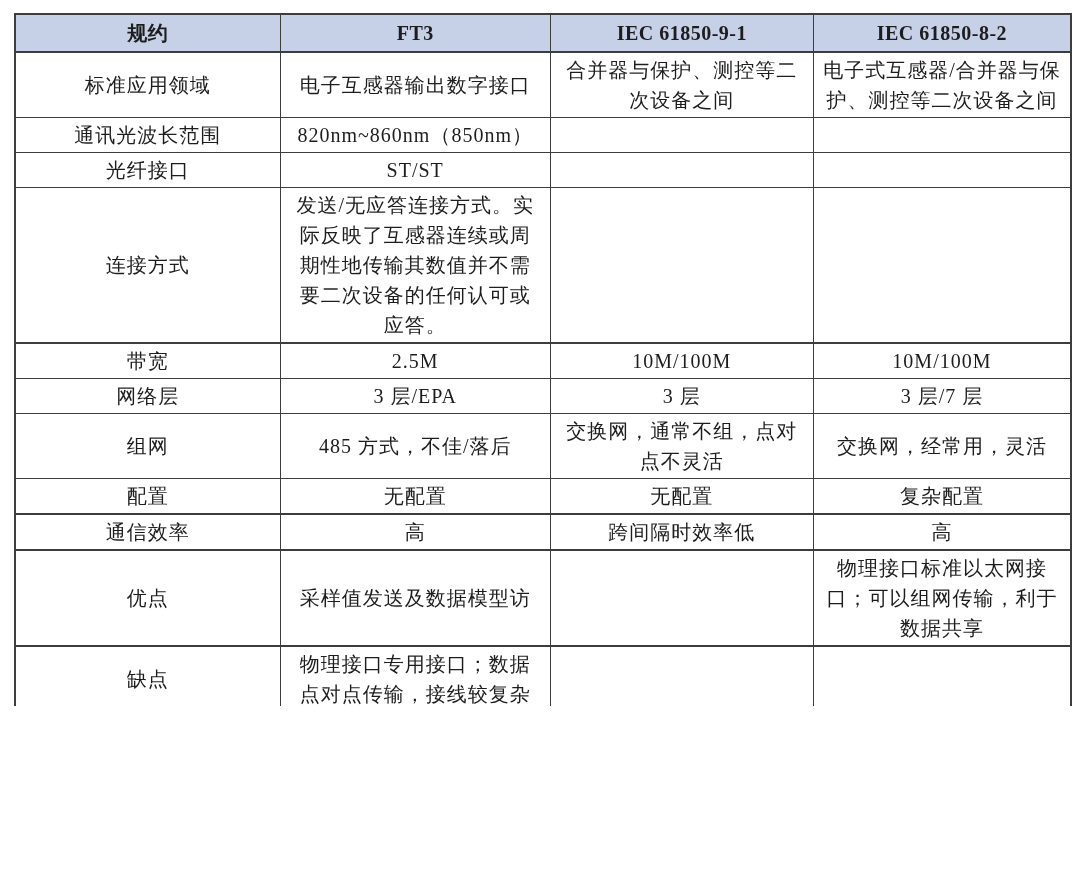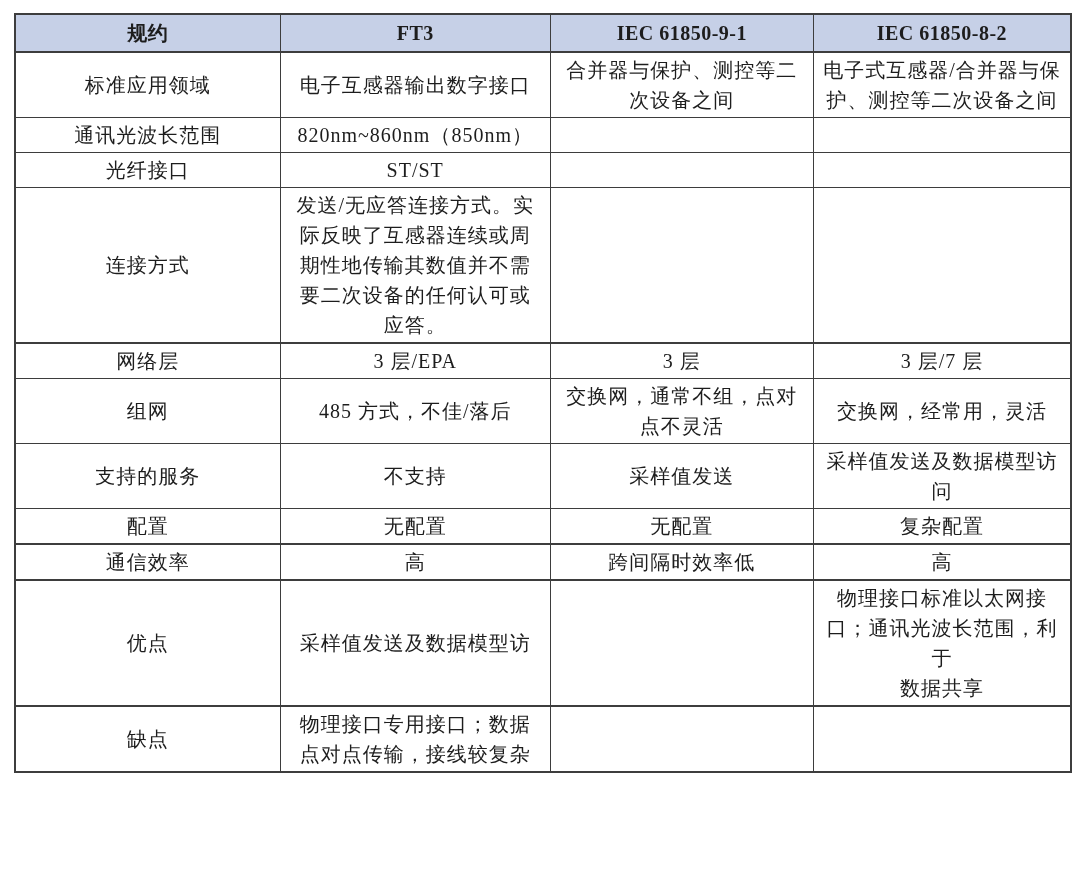--- a/index.html
+++ b/index.html
@@ -11,21 +11,21 @@
   html, body {
     margin: 0;
     padding: 0;
     background: #ffffff;
     width: 1080px;
     font-family: "Liberation Serif", "DejaVu Serif", serif;
     color: var(--text);
   }
   .page {
     width: 1080px;
-    height: 894px;
+    height: 706px;
     padding: 13px 0 0 14px;
     background: #fff;
   }
   table.cmp {
     border-collapse: collapse;
     table-layout: fixed;
     width: 1058px;
     border: 2px solid var(--border);
   }
   col.c1 { width: 25.1%; }
@@ -98,57 +98,56 @@
           <td>连接方式</td>
           <td>发送/无应答连接方式。实
 际反映了互感器连续或周
 期性地传输其数值并不需
 要二次设备的任何认可或
 应答。</td>
           <td></td>
           <td></td>
         </tr>
         <tr>
+          <td>带宽</td>
+          <td>2.5M</td>
+          <td>10M/100M</td>
+          <td>10M/100M</td>
+        </tr>
+        <tr>
           <td>网络层</td>
           <td>3 层/EPA</td>
           <td>3 层</td>
           <td>3 层/7 层</td>
         </tr>
         <tr>
           <td>组网</td>
           <td>485 方式，不佳/落后</td>
           <td>交换网，通常不组，点对
 点不灵活</td>
           <td>交换网，经常用，灵活</td>
-        </tr>
-        <tr>
-          <td>支持的服务</td>
-          <td>不支持</td>
-          <td>采样值发送</td>
-          <td>采样值发送及数据模型访
-问</td>
         </tr>
         <tr class="thick">
           <td>配置</td>
           <td>无配置</td>
           <td>无配置</td>
           <td>复杂配置</td>
         </tr>
         <tr class="thick">
           <td>通信效率</td>
           <td>高</td>
           <td>跨间隔时效率低</td>
           <td>高</td>
         </tr>
         <tr class="thick">
           <td>优点</td>
           <td>采样值发送及数据模型访</td>
           <td></td>
           <td>物理接口标准以太网接
-口；通讯光波长范围，利于
+口；可以组网传输，利于
 数据共享</td>
         </tr>
         <tr>
           <td>缺点</td>
           <td>物理接口专用接口；数据
 点对点传输，接线较复杂</td>
           <td></td>
           <td></td>
         </tr>
       </tbody>

